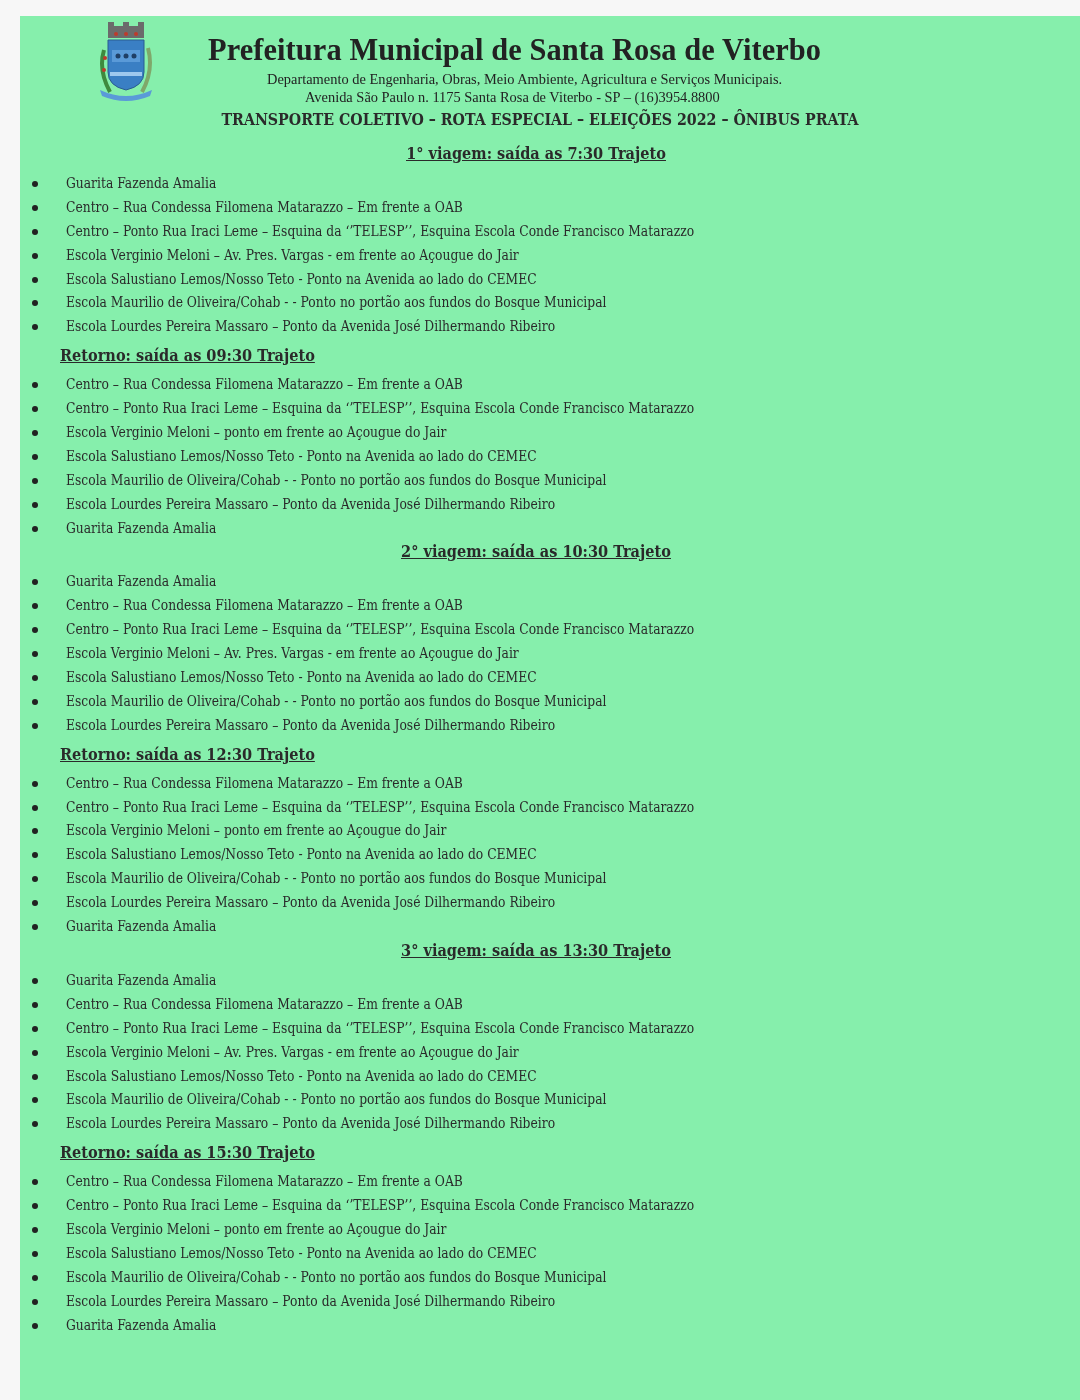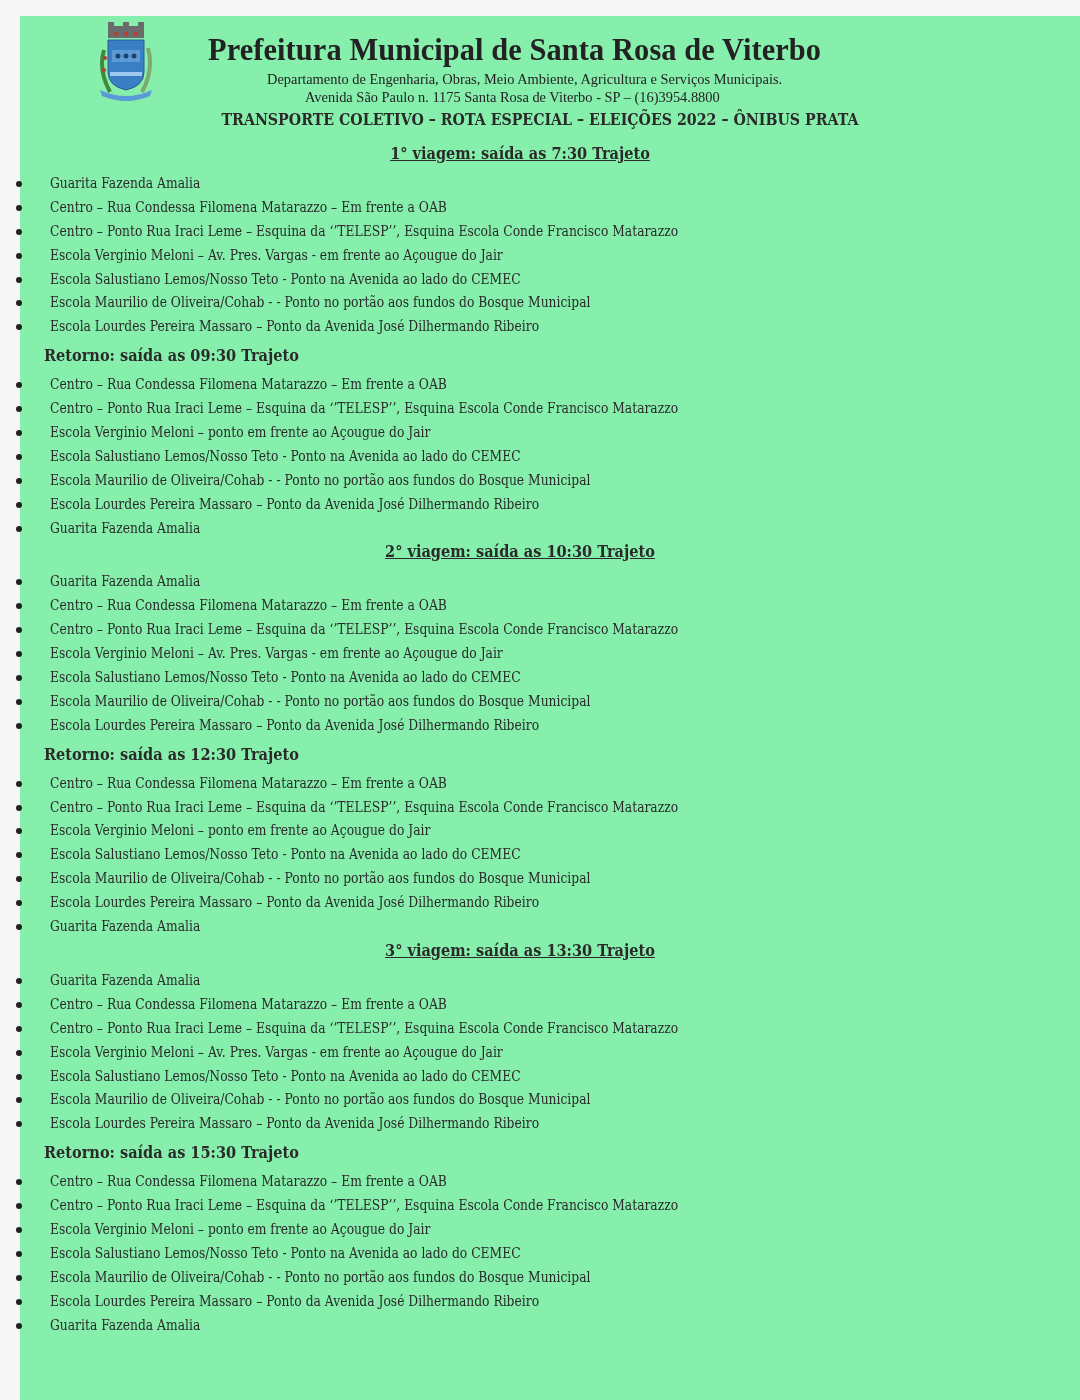--- a/index.html
+++ b/index.html
@@ -29,21 +29,21 @@
   .addr {
     position: absolute; left: 285px; top: 72px;
     font-family: "Liberation Serif", serif; font-size: 15.5px; color: #222; white-space: nowrap;
     transform: scaleX(0.93); transform-origin: left top;
   }
   .main-title {
     position: absolute; left: 0; width: 1080px; top: 110px; text-align: center;
     font-family: "DejaVu Serif", serif; font-weight: bold; font-size: 16.5px; color: #2a2a2a;
     white-space: nowrap; transform: scaleX(0.86); transform-origin: center top;
   }
-  .content { position: absolute; left: 0; top: 142px; width: 1060px; }
+  .content { position: absolute; left: 16px; top: 142px; width: 1060px; text-decoration: underline; }
   .trip-heading {
     text-align: center; width: 1080px; margin-left: -20px;
     font-family: "DejaVu Serif", serif; font-weight: bold; font-size: 16.5px;
     text-decoration: underline; color: #2a2a2a; height: 24px; line-height: 24px;
     transform: scaleX(0.88); transform-origin: center top;
   }
   .return-heading {
     padding-left: 50px; font-family: "DejaVu Serif", serif; font-weight: bold; font-size: 16.5px;
     height: 34px; line-height: 34px; color: #2a2a2a; white-space: nowrap;
     transform: scaleX(0.88); transform-origin: left center;

